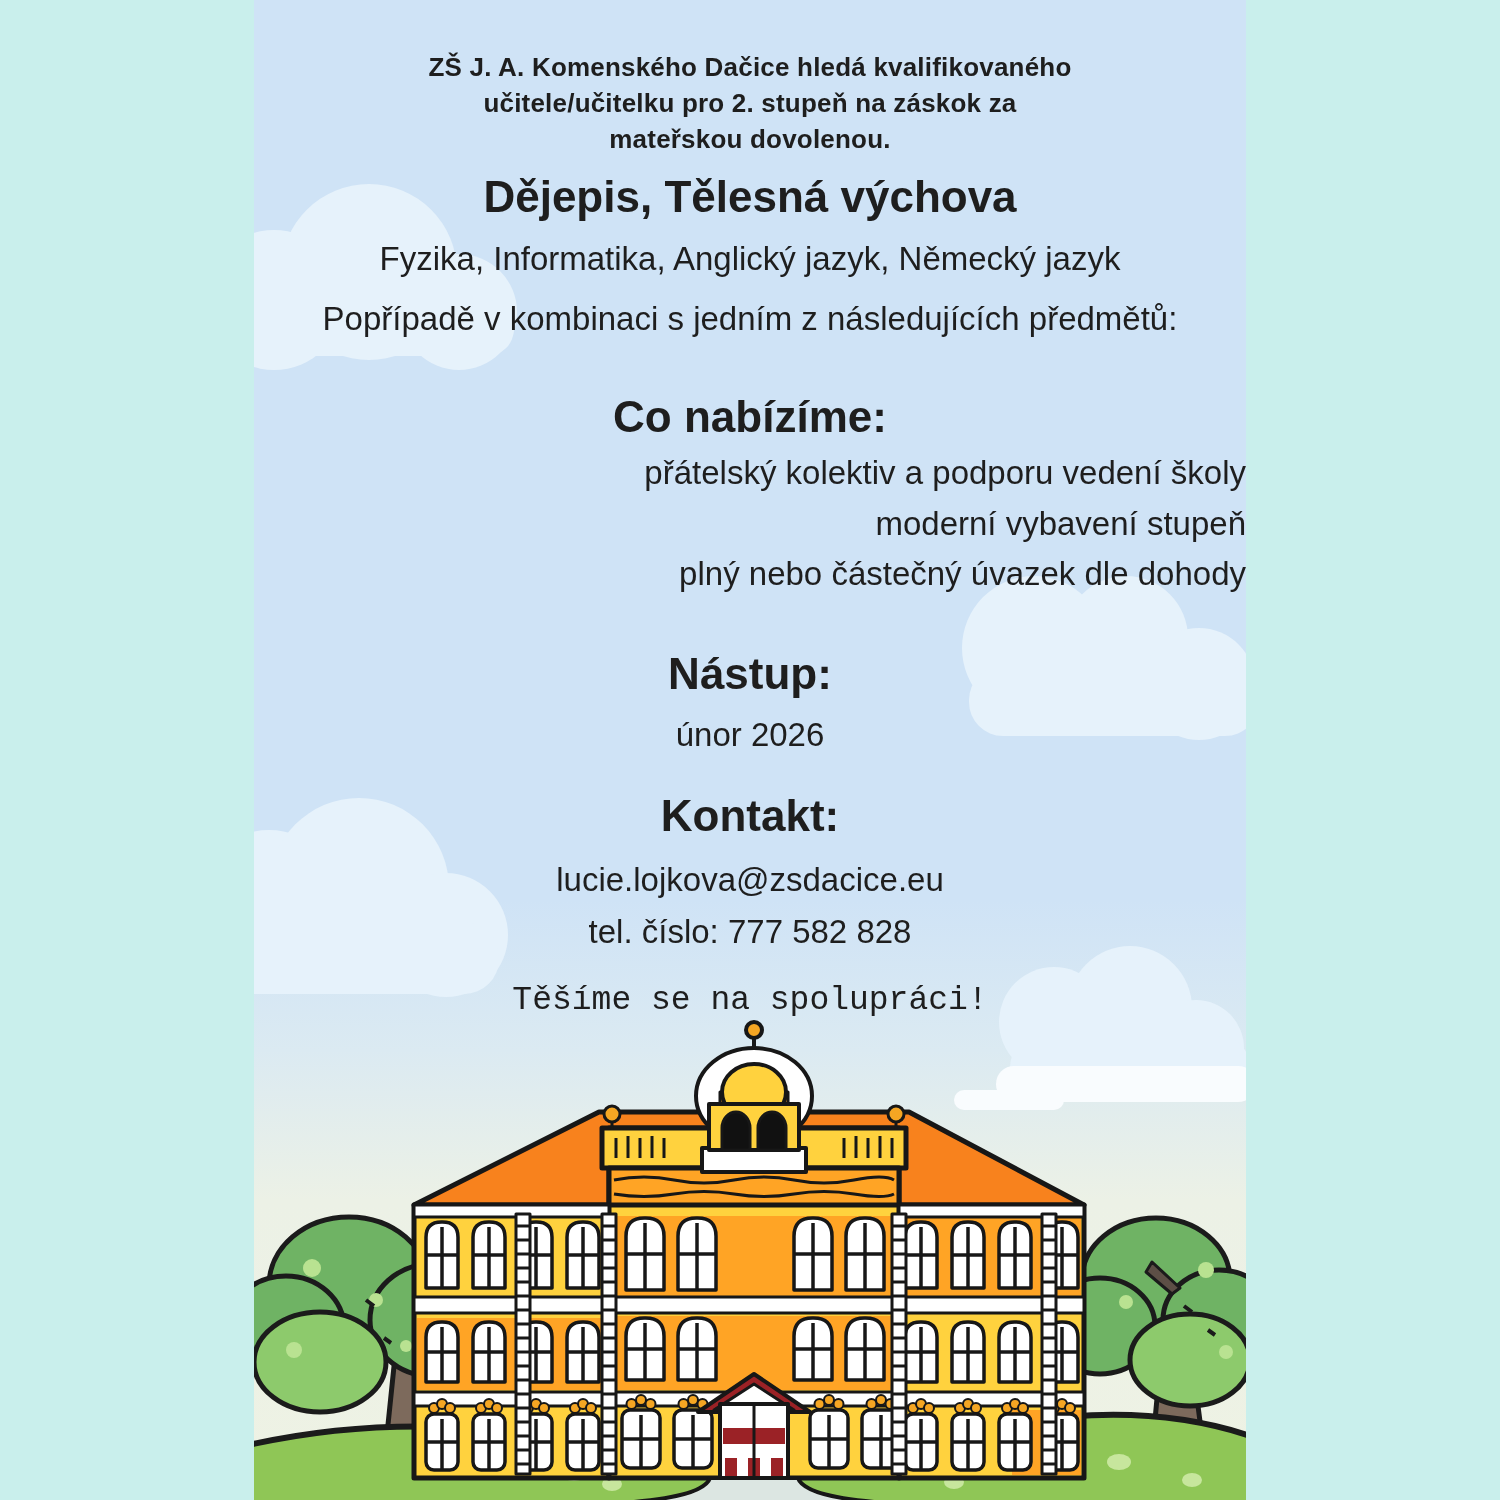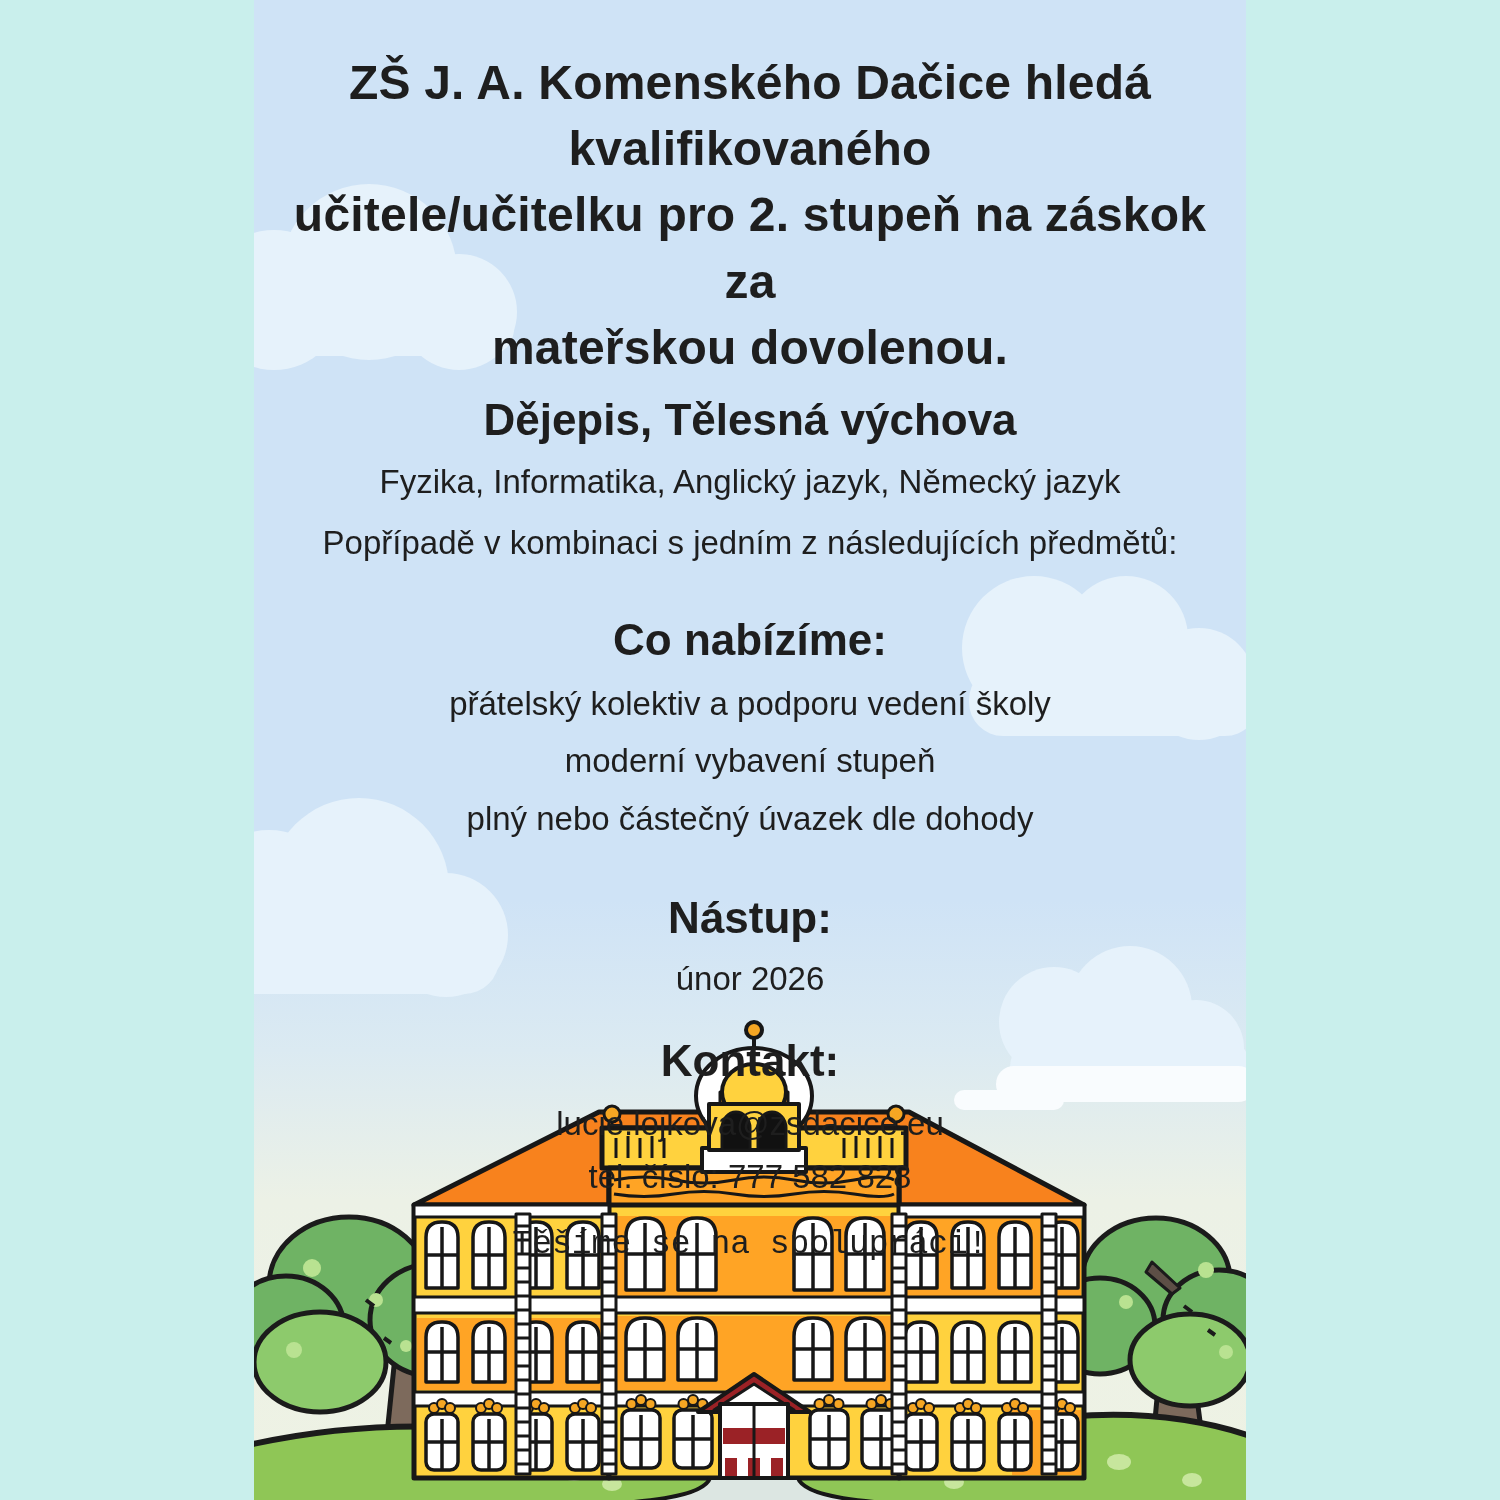--- a/index.html
+++ b/index.html
@@ -10,31 +10,31 @@
     color:#1e1e1e;overflow:hidden;
   }
   .panel{
     position:absolute;left:254px;top:0;width:992px;height:1500px;
     background:linear-gradient(180deg,#cfe3f6 0%,#cfe3f6 60%,#dbeaf2 70%,#ecf1e6 80%,#eef2e4 100%);
     overflow:hidden;
   }
   #illustration{position:absolute;left:0;top:0;z-index:1;}
   .content{position:relative;z-index:2;text-align:center;}
   .title{
-    margin:50px 18px 0;font-size:48px;font-weight:700;line-height:1.38;
+    margin:50px 18px 0;font-size:26px;font-weight:700;line-height:1.38;
     letter-spacing:.2px;
   }
   .t-label{font-size:33px;line-height:1.35;}
   .t-bold{font-size:44px;font-weight:700;line-height:1.3;}
   #aprobace-label{margin-top:36px;}
   #subjects{margin-top:10px;}
   #combo-note{margin-top:16px;}
   #combo-subjects{margin-top:12px;}
   #offer-heading{margin-top:46px;}
-  .offer-item{margin-top:13px;}
+  .offer-item{margin-top:6px;text-align:right;}
   .offer-item:first-of-type{margin-top:15px;}
   #start-heading{margin-top:48px;}
   #start-value{margin-top:11px;}
   #contact-heading{margin-top:30px;}
   #contact-email{margin-top:13px;}
   #contact-phone{margin-top:8px;}
   #contact-closing{margin-top:24px;font-family:Liberation Mono, monospace;}
 </style>
 </head>
 <body>

